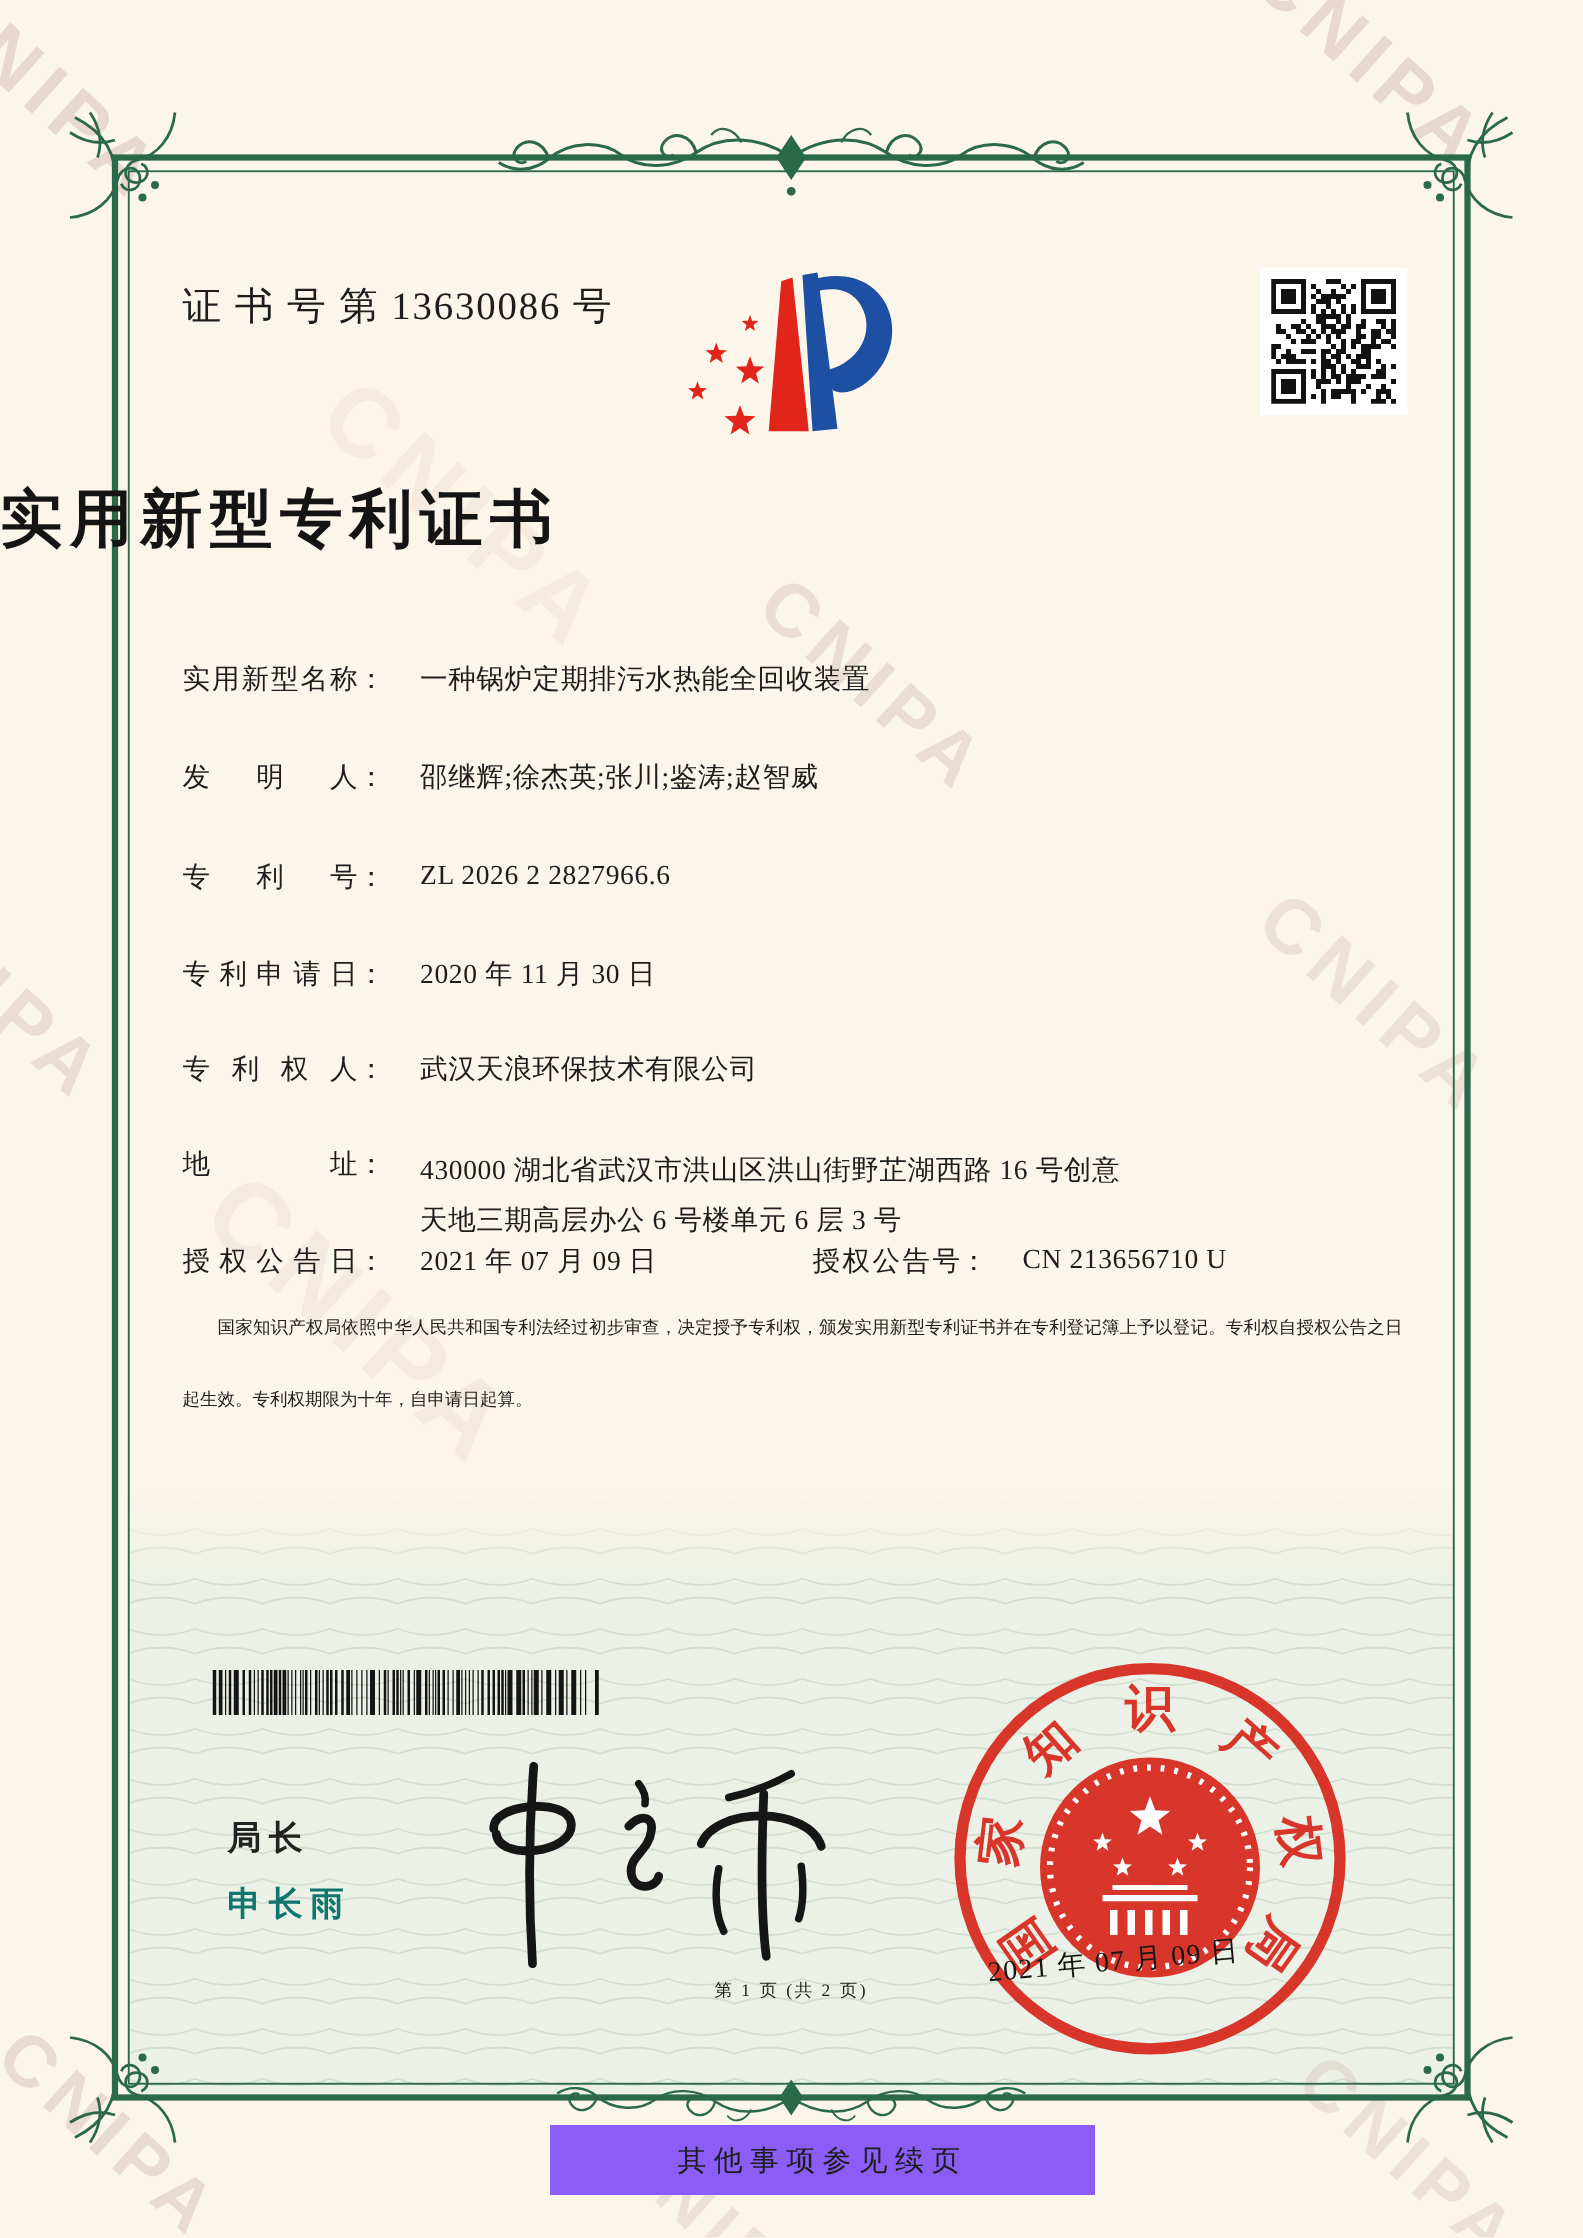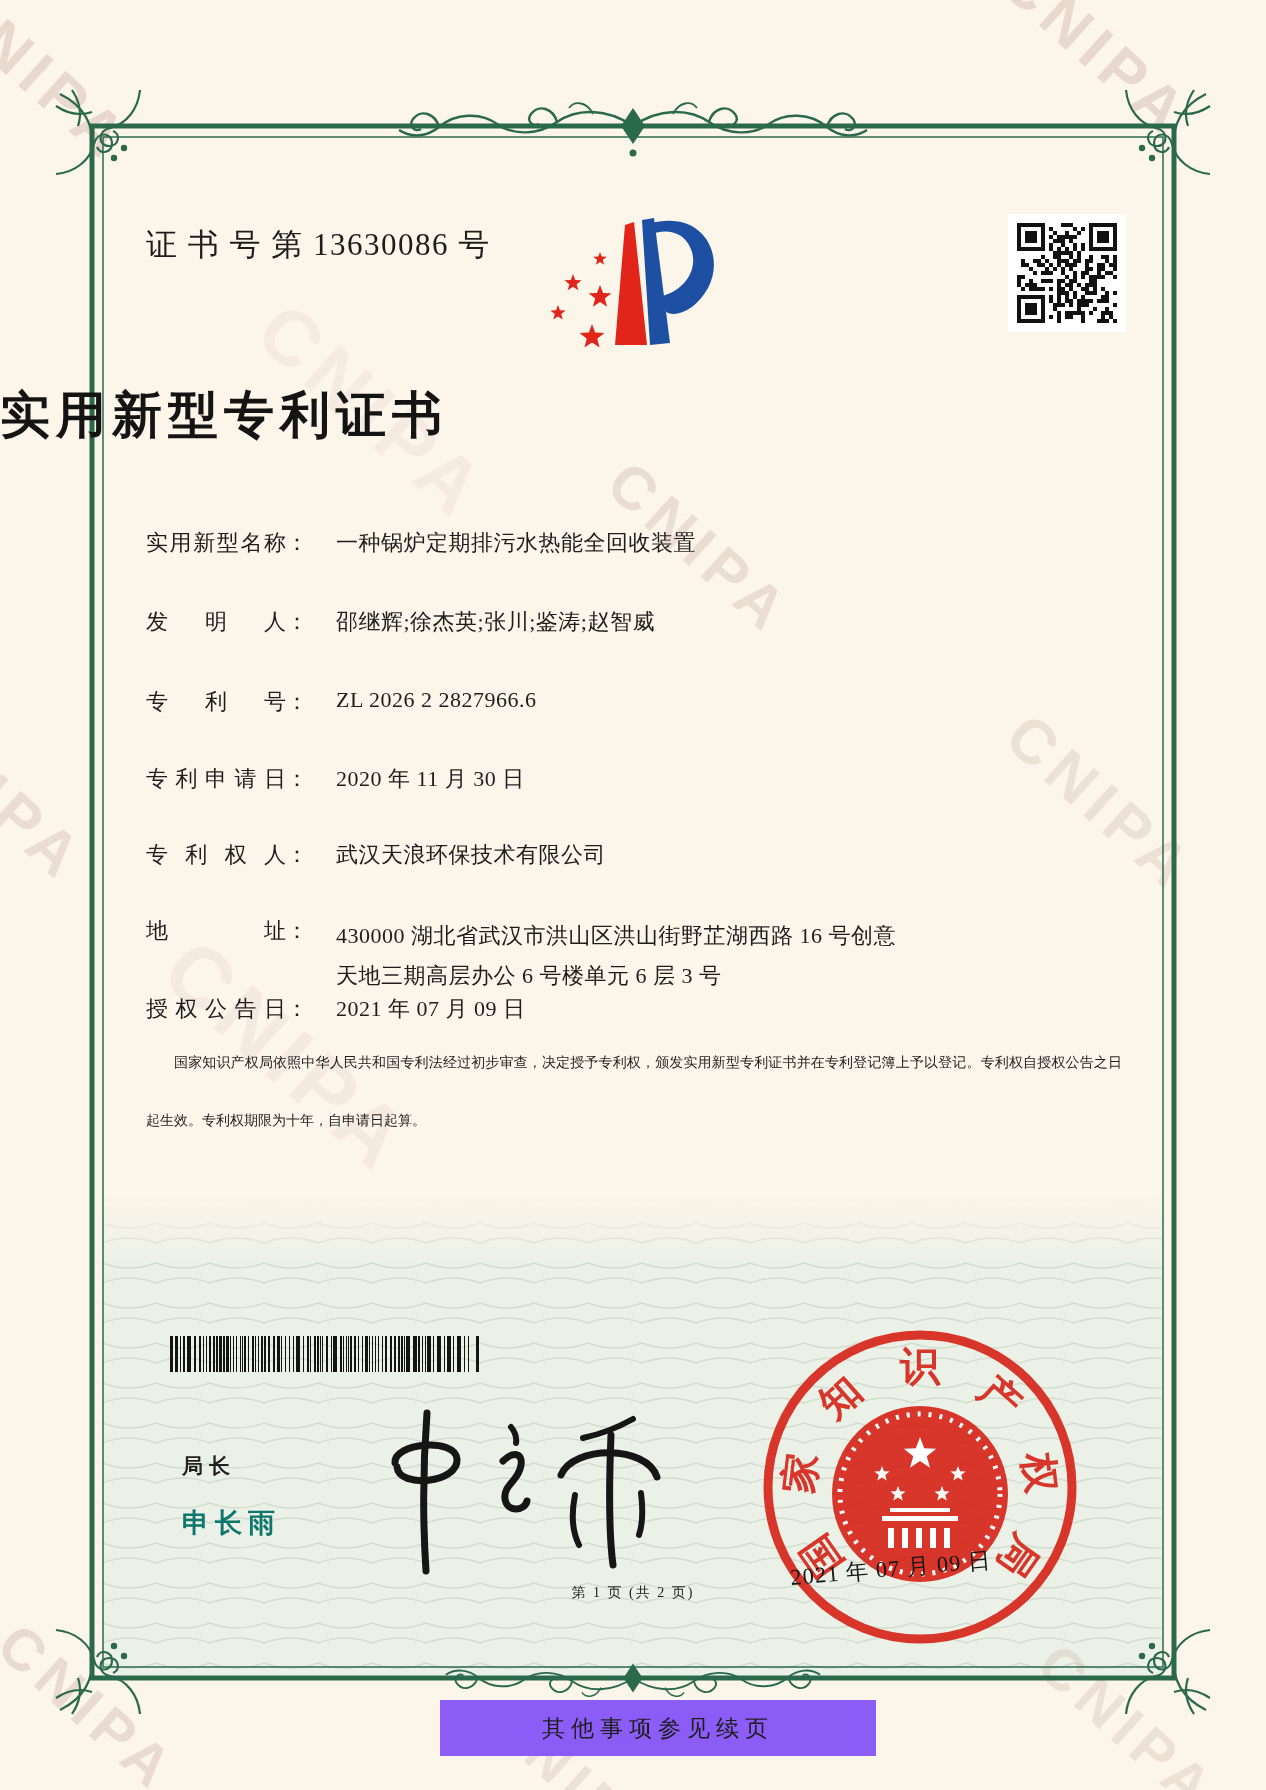--- a/index.html
+++ b/index.html
@@ -25,21 +25,21 @@
   .flabel2{display:inline-block;width:118px;text-align:justify;text-align-last:justify;vertical-align:top;}
   .fcolon{display:inline-block;margin-right:8px;vertical-align:top;}
   .fval{display:inline-block;vertical-align:top;letter-spacing:0.5px;margin-left:20px;}
   .addr .fval{white-space:normal;width:700px;line-height:40px;}
   .bodyp{position:absolute;left:146px;width:976px;font-size:14px;line-height:58px;
          text-align:justify;text-indent:2em;z-index:3;}
   #qrbox{left:1008px;top:214px;width:118px;height:118px;background:#fff;z-index:3;
          display:flex;align-items:center;justify-content:center;}
   #barcode-wrap{left:170px;top:1336px;z-index:3;}
   #director-title{left:182px;top:1452px;font-family:"Liberation Sans",sans-serif;font-weight:600;
-                  font-size:21px;letter-spacing:6px;color:#222;z-index:3;}
+                  font-size:27px;letter-spacing:6px;color:#222;z-index:3;}
   #director-name{left:182px;top:1505px;font-family:"Liberation Sans",sans-serif;font-weight:600;
                  font-size:27px;letter-spacing:6px;color:#0f766e;z-index:3;}
   #signature{left:375px;top:1405px;z-index:3;}
   #seal{left:752px;top:1322px;z-index:4;opacity:0.93;}
   #seal-date{left:790px;top:1552px;width:230px;font-size:22.5px;letter-spacing:1px;color:#161616;
              transform:rotate(-5deg);z-index:5;white-space:nowrap;}
   #pageinfo{left:0;top:1584px;width:100%;text-align:center;font-size:14px;letter-spacing:2px;z-index:3;}
   #contbox{left:440px;top:1700px;width:436px;height:56px;background:#8b5cf6;z-index:3;
            display:flex;align-items:center;justify-content:center;}
   #contbox span{font-size:23px;letter-spacing:6px;}
@@ -461,20 +461,23 @@
   </div>
   <div class="frow" style="top:840px">
     <span class="flabel">专利权人</span><span class="fcolon">：</span><span class="fval">武汉天浪环保技术有限公司</span>
   </div>
   <div class="frow addr" style="top:916px">
     <span class="flabel">地址</span><span class="fcolon">：</span><span class="fval"><span>430000 湖北省武汉市洪山区洪山街野芷湖西路 16 号创意</span><br><span>天地三期高层办公 6 号楼单元 6 层 3 号</span></span>
   </div>
   <div class="frow" style="top:994px">
     <span class="flabel">授权公告日</span><span class="fcolon">：</span><span class="fval">2021 年 07 月 09 日</span>
   </div>
+  <div class="frow" style="left:650px;top:994px">
+    <span class="flabel2">授权公告号</span><span class="fcolon">：</span><span class="fval">CN 213656710 U</span>
+  </div>
 
   <div class="bodyp" style="top:1034px">国家知识产权局依照中华人民共和国专利法经过初步审查，决定授予专利权，颁发实用新型专利证书并在专利登记簿上予以登记。专利权自授权公告之日起生效。专利权期限为十年，自申请日起算。</div>
 
   <div id="barcode-wrap" class="c">
     <svg id="barcode" width="312" height="36">
         <rect x="0" y="0" width="3" height="36" fill="#141414"></rect>
         <rect x="5" y="0" width="3" height="36" fill="#141414"></rect>
         <rect x="10" y="0" width="1" height="36" fill="#141414"></rect>
         <rect x="13" y="0" width="2" height="36" fill="#141414"></rect>
         <rect x="17" y="0" width="4" height="36" fill="#141414"></rect>

